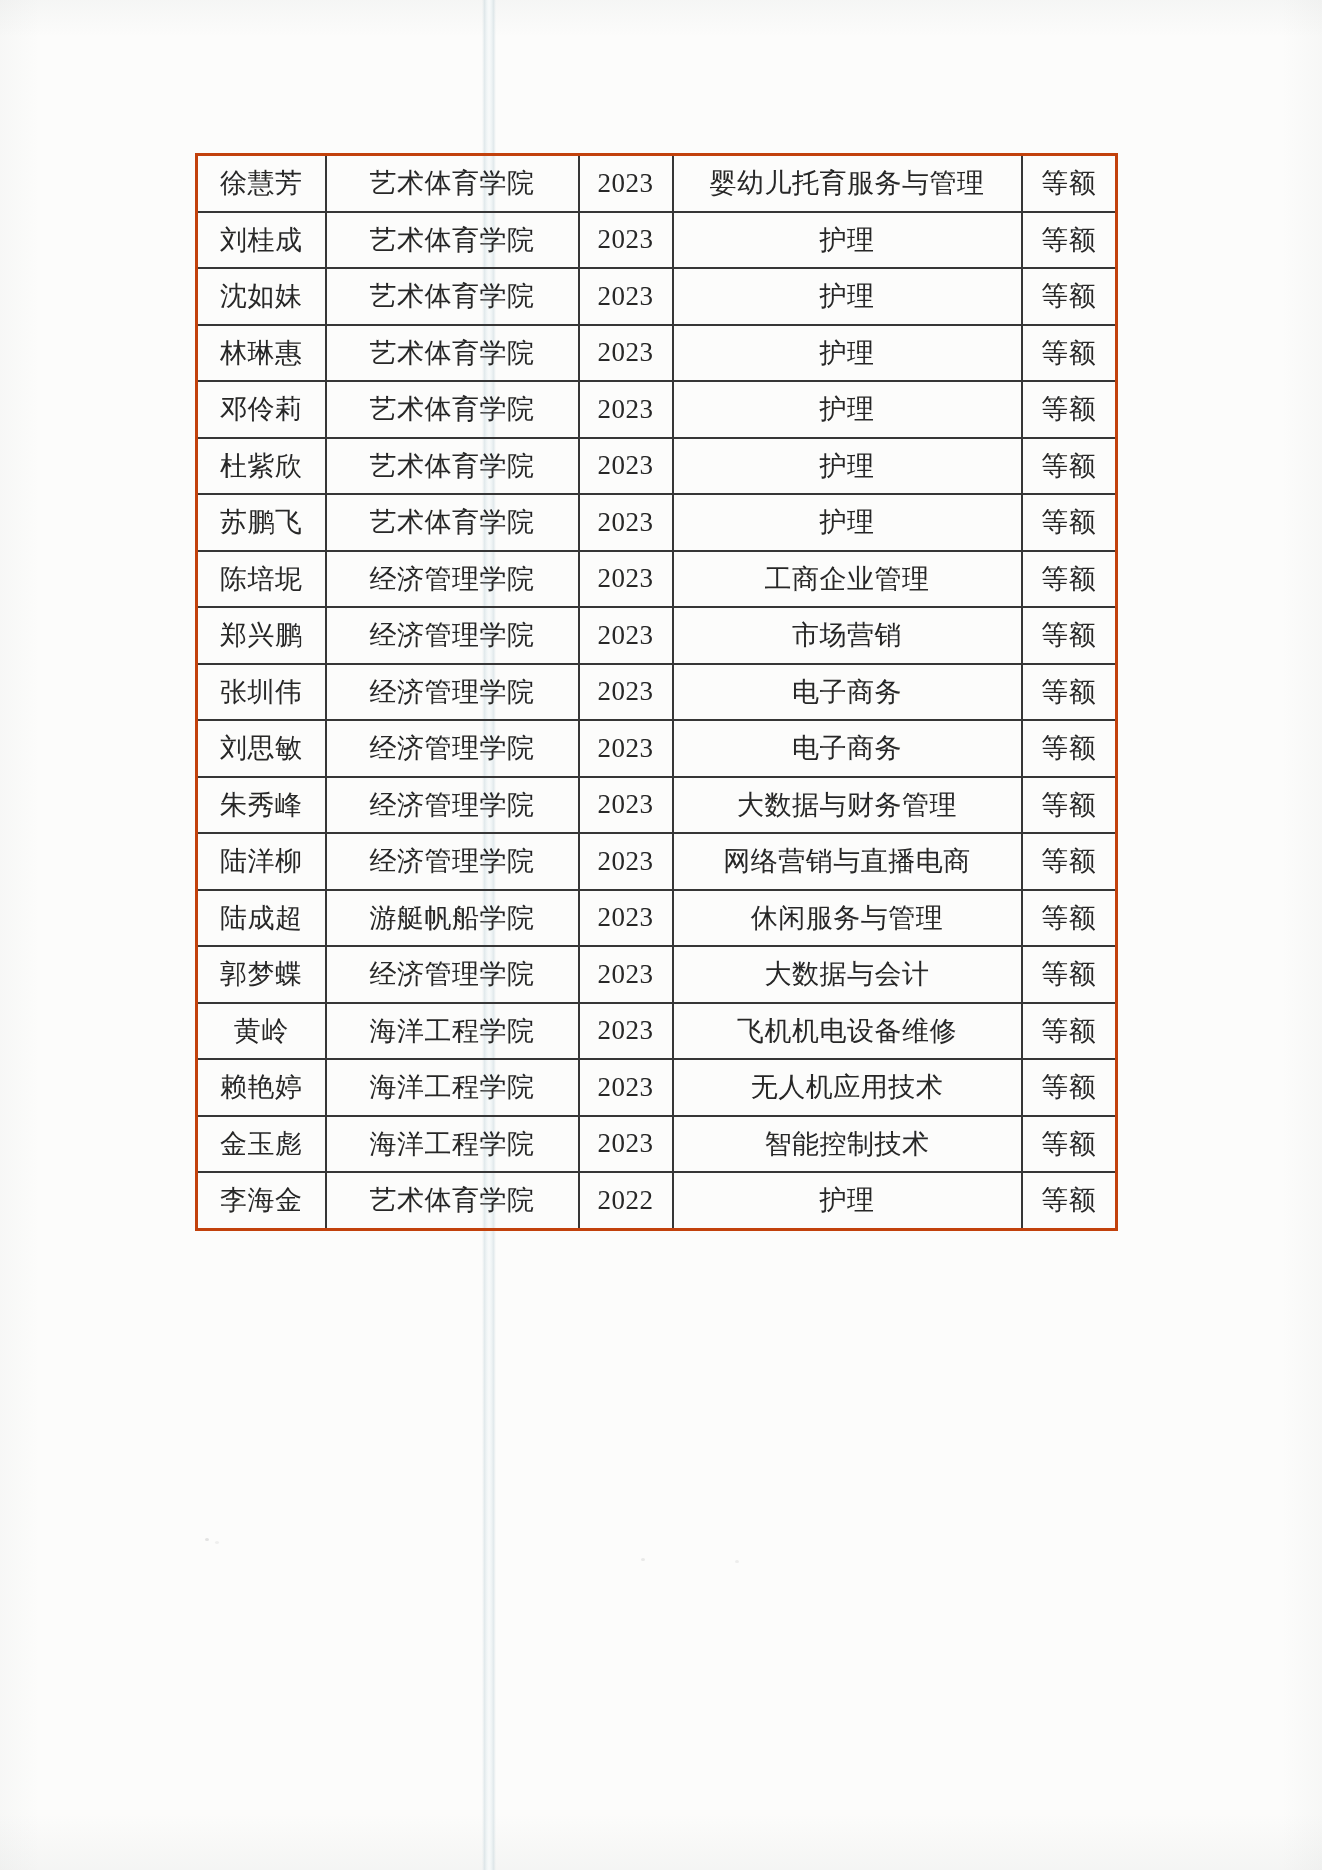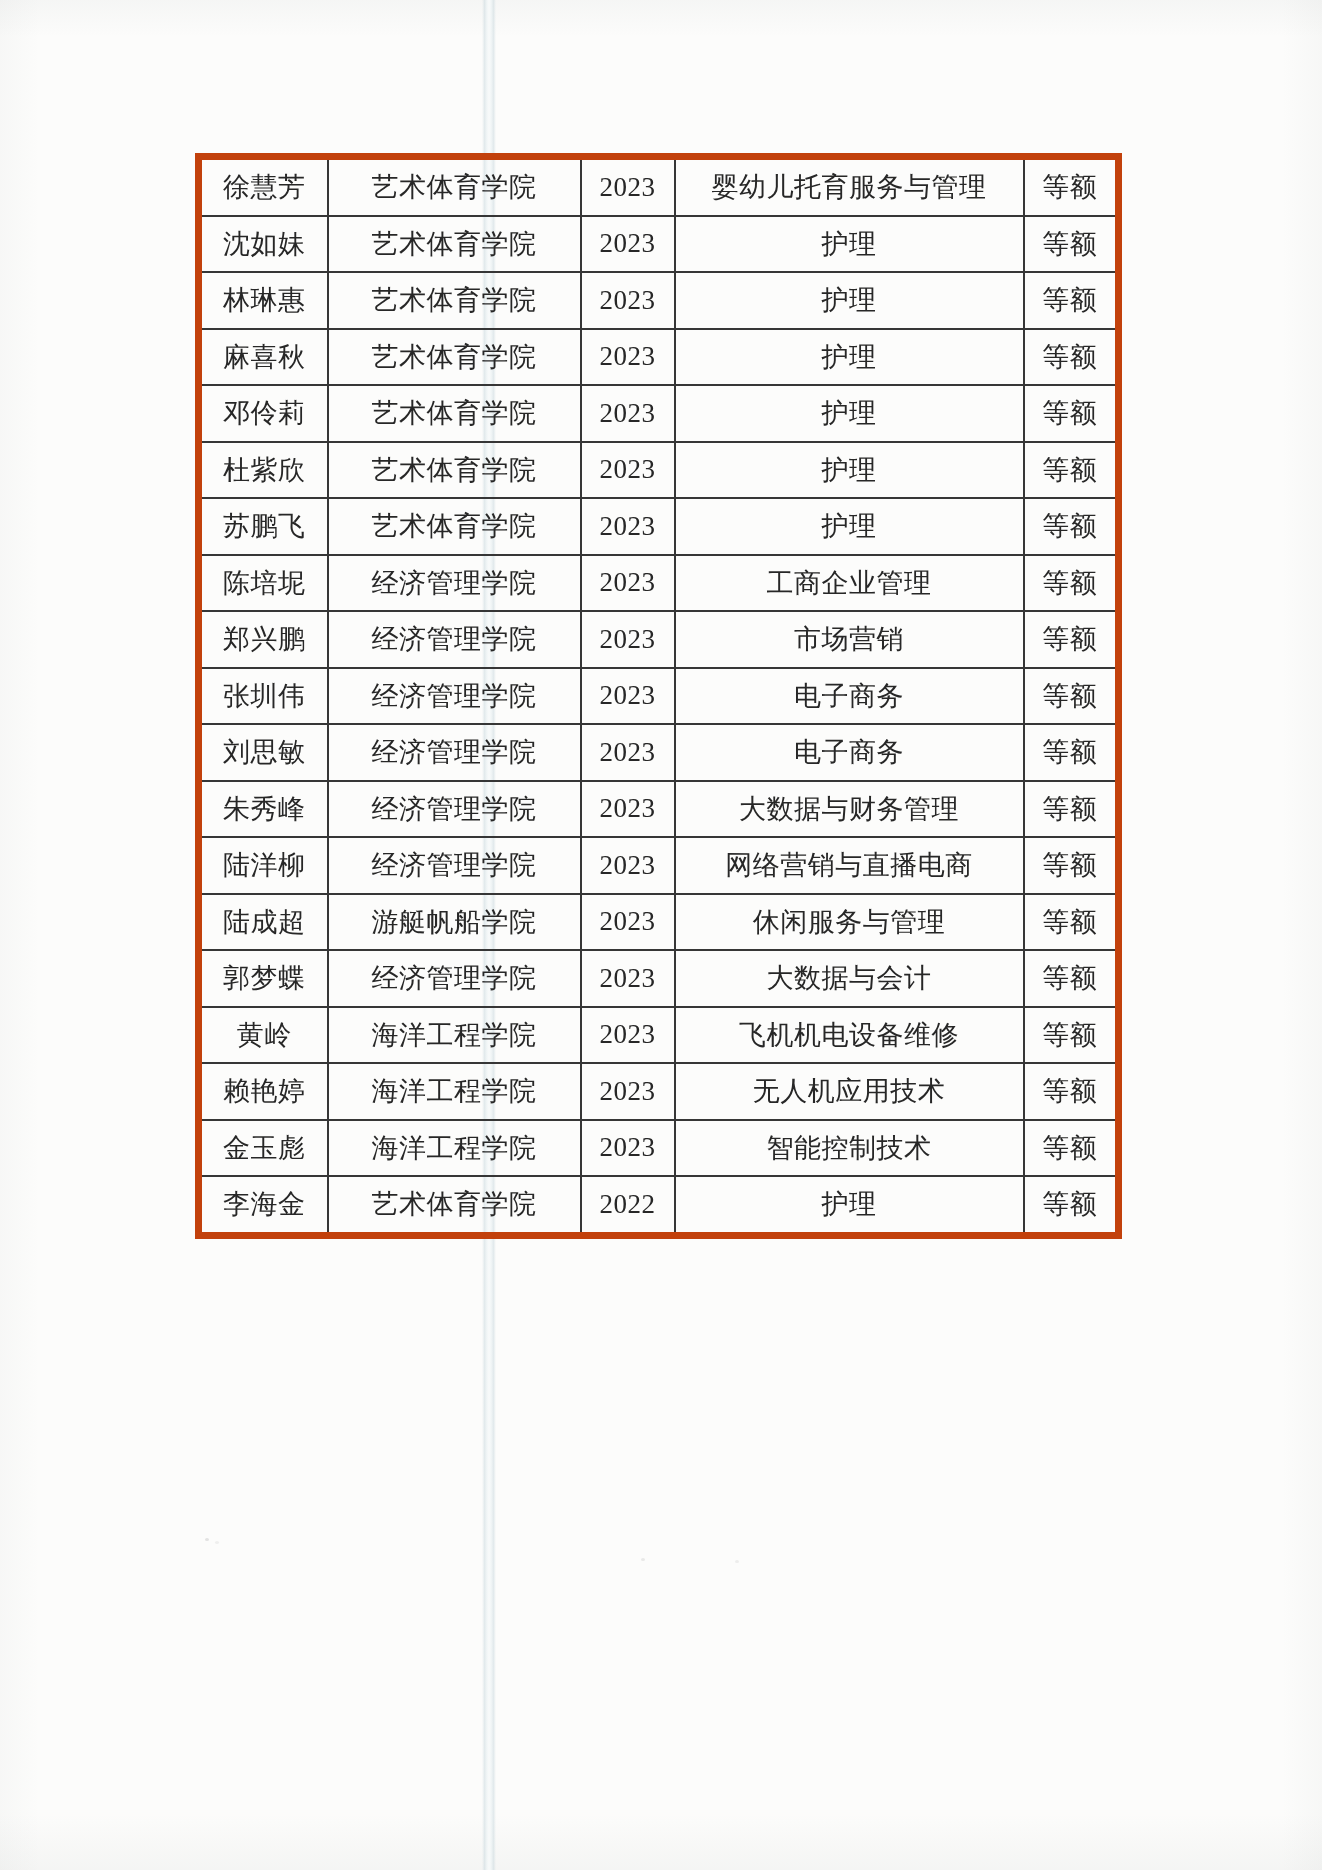--- a/index.html
+++ b/index.html
@@ -56,21 +56,21 @@
     pointer-events: none;
   }
   table.roster {
     position: absolute;
     left: 195px;
     top: 153px;
     width: 920px;
     border-collapse: collapse;
     table-layout: fixed;
     background: transparent;
-    border: 7px solid #c2410c;
+    border: 3px solid #c2410c;
   }
   table.roster td {
     border: 2px solid #363636;
     height: 54.5px;
     text-align: center;
     vertical-align: middle;
     font-size: 27px;
     color: #272727;
     letter-spacing: 0.5px;
     padding: 0 2px;
@@ -96,35 +96,35 @@
   </colgroup>
   <tbody id="roster-body">
       <tr>
     <td class="name">徐慧芳</td>
     <td class="college">艺术体育学院</td>
     <td class="year">2023</td>
     <td class="major">婴幼儿托育服务与管理</td>
     <td class="status">等额</td>
   </tr>
       <tr>
+    <td class="name">刘桂成</td>
+    <td class="college">艺术体育学院</td>
+    <td class="year">2023</td>
+    <td class="major">护理</td>
+    <td class="status">等额</td>
+  </tr>
+      <tr>
     <td class="name">沈如妹</td>
     <td class="college">艺术体育学院</td>
     <td class="year">2023</td>
     <td class="major">护理</td>
     <td class="status">等额</td>
   </tr>
       <tr>
     <td class="name">林琳惠</td>
-    <td class="college">艺术体育学院</td>
-    <td class="year">2023</td>
-    <td class="major">护理</td>
-    <td class="status">等额</td>
-  </tr>
-      <tr>
-    <td class="name">麻喜秋</td>
     <td class="college">艺术体育学院</td>
     <td class="year">2023</td>
     <td class="major">护理</td>
     <td class="status">等额</td>
   </tr>
       <tr>
     <td class="name">邓伶莉</td>
     <td class="college">艺术体育学院</td>
     <td class="year">2023</td>
     <td class="major">护理</td>

